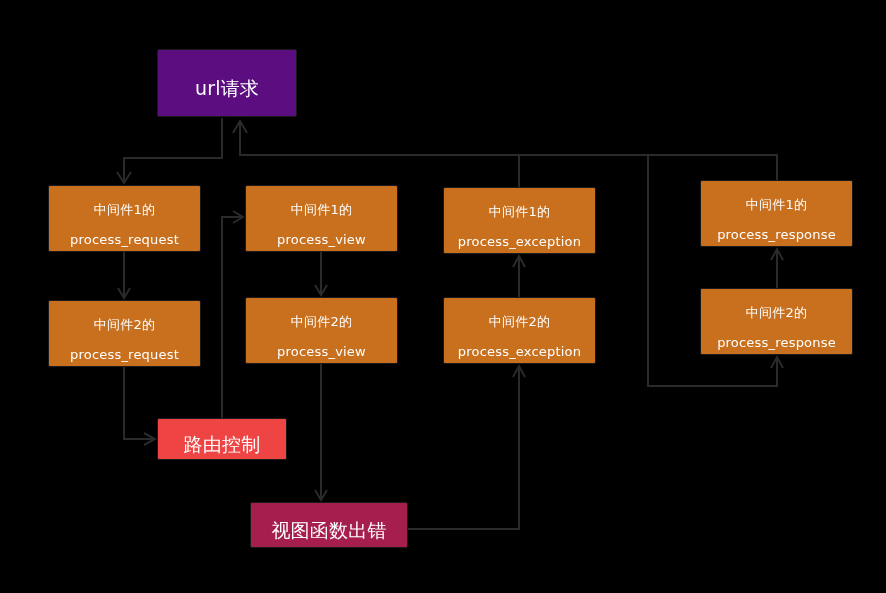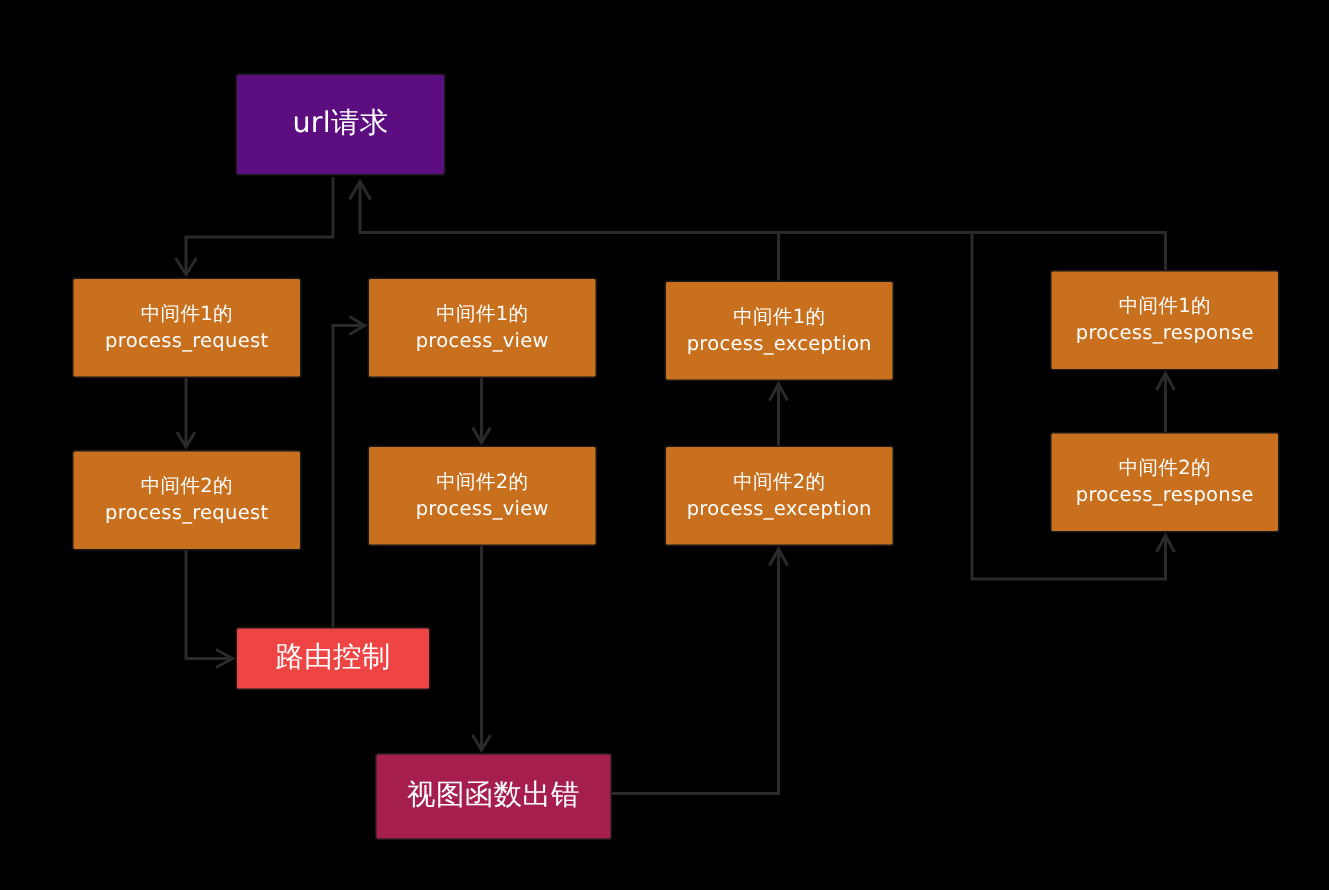--- a/index.html
+++ b/index.html
@@ -25,20 +25,21 @@
     align-items: center;
     justify-content: center;
     color: #ffffff;
     text-align: center;
     line-height: 1.35;
     letter-spacing: 0.2px;
   }
   .node .l1, .node .l2 {
     display: block;
     white-space: nowrap;
+    margin-top: 12px;
   }
   .node-mid {
     font-size: 13px;
   }
   .node-big {
     font-size: 19px;
   }
   svg.edges {
     position: absolute;
     left: 0;
@@ -158,18 +159,18 @@
         <span class="l1">中间件2的</span>
         <span class="l2">process_exception</span>
       </div>
       <div class="node node-mid" style="left: 700px; top: 288px; width: 153px; height: 67px; background: rgb(201, 112, 31);">
         <span class="l1">中间件2的</span>
         <span class="l2">process_response</span>
       </div>
       <div class="node node-big" style="left: 157px; top: 418px; width: 130px; height: 42px; background: #ef4444;">
         <span class="l1">路由控制</span>
       </div>
-      <div class="node node-big" style="left: 250px; top: 502px; width: 158px; height: 58px; background: rgb(165, 30, 77);">
+      <div class="node node-big" style="left: 250px; top: 502px; width: 158px; height: 46px; background: rgb(165, 30, 77);">
         <span class="l1">视图函数出错</span>
       </div>
     </div>
 
 </div>
 
 </body></html>

